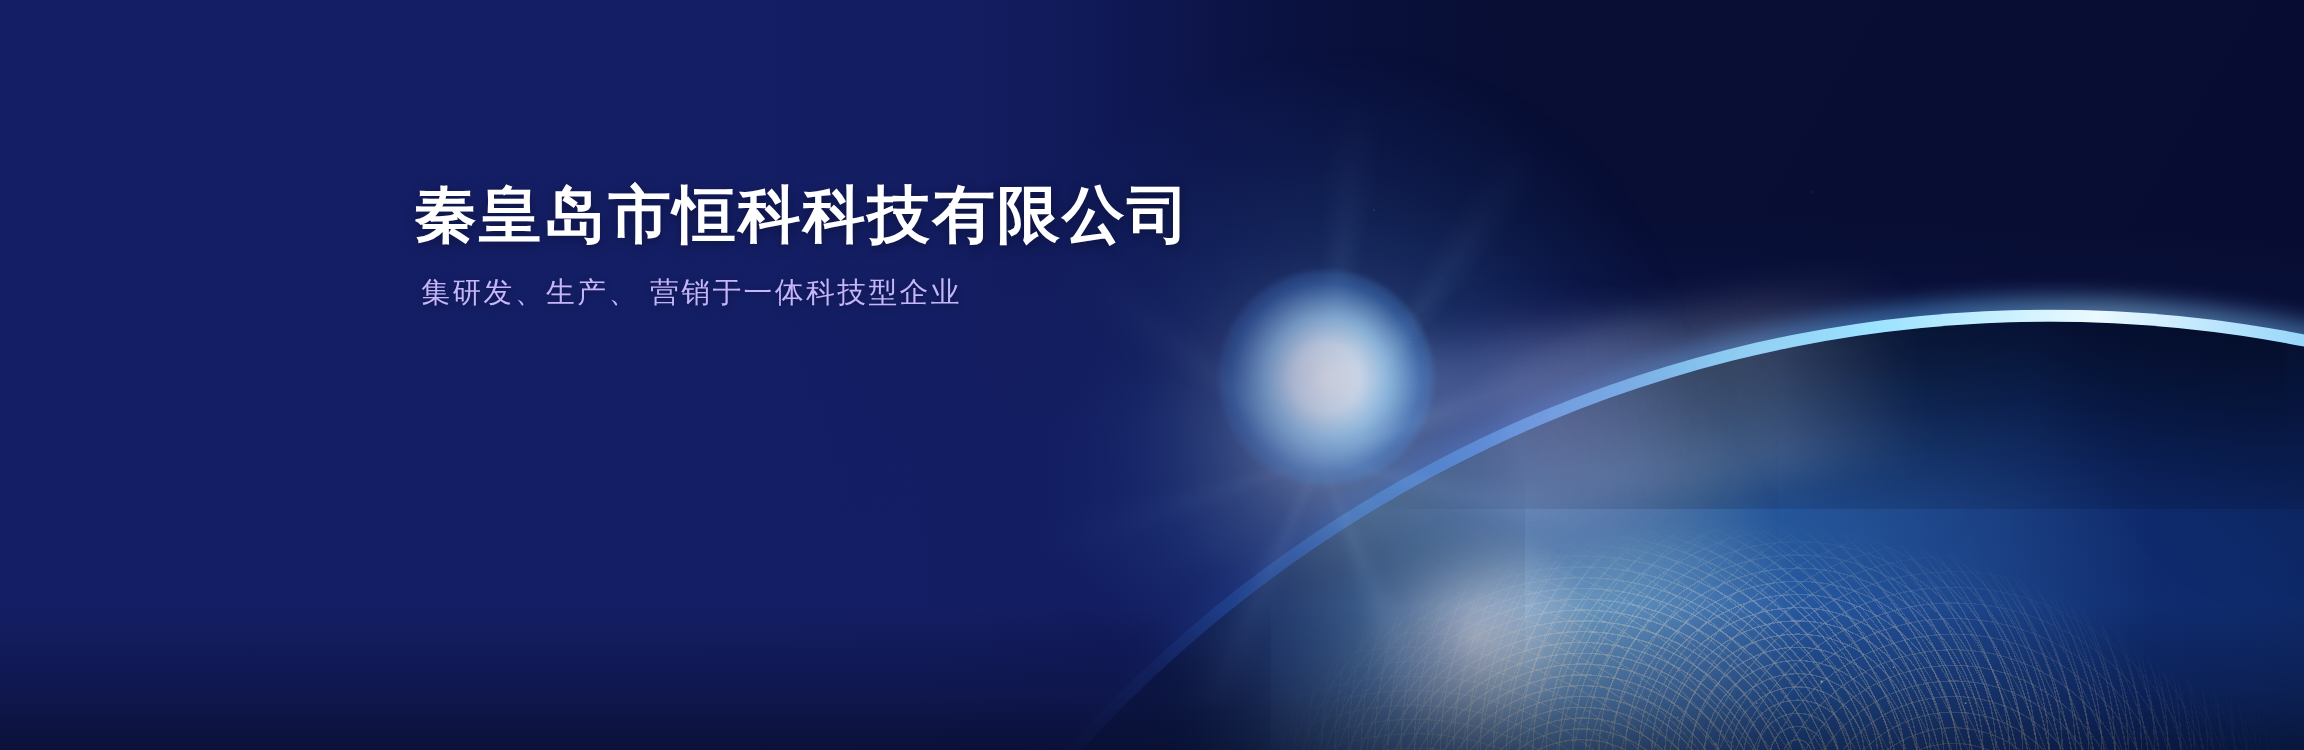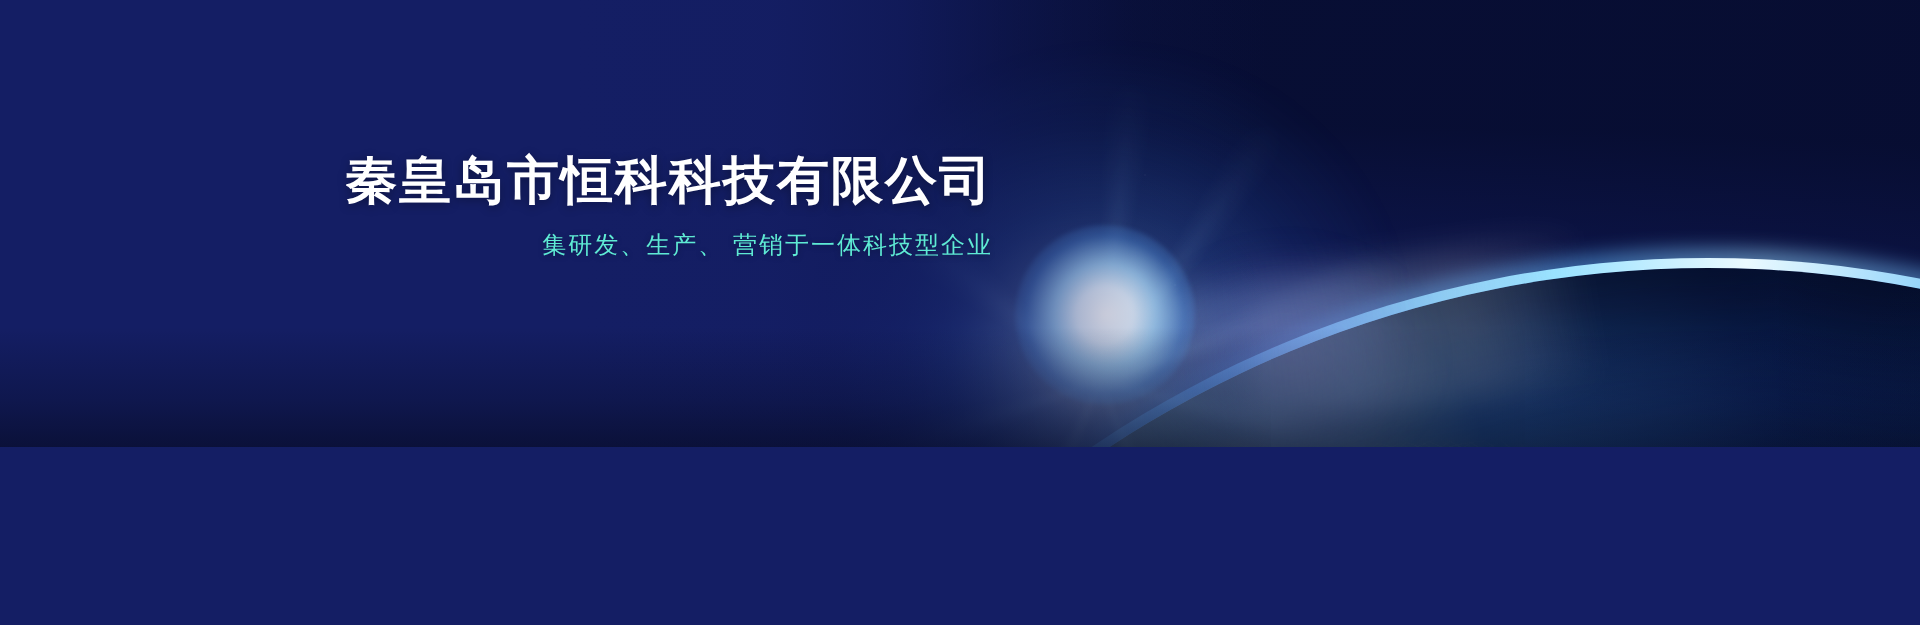--- a/index.html
+++ b/index.html
@@ -6,21 +6,21 @@
   * { margin:0; padding:0; box-sizing:border-box; }
   html, body {
     width:1920px; height:625px;
     overflow:hidden;
     background:#141E64;
     font-family:"Liberation Sans","DejaVu Sans",sans-serif;
   }
 
   .banner {
     position:relative;
-    width:1920px; height:447px;
+    width:1920px; height:625px;
     background:#141E64;
     overflow:hidden;
   }
 
   
   .space-bg {
     position:absolute; inset:0;
     background:
       radial-gradient(120% 90% at 62% 118%, rgba(10,22,80,0.0) 0%, rgba(9,17,62,0.55) 55%, rgba(6,12,46,0.9) 100%),
       linear-gradient(120deg, #141E64 0%, #141E64 45%, #16206a 62%, #131c5e 80%, #101853 100%);
@@ -254,26 +254,25 @@
     letter-spacing:2px;
     line-height:1.16;
     white-space:nowrap;
     text-shadow:0 2px 10px rgba(0,0,0,.35);
   }
   .subline {
     margin-top:18px;
     margin-left:6px;
     font-size:24px;
     font-weight:400;
-    color:#5eead4;
+    color:#c4b5fd;
     letter-spacing:2px;
     line-height:1.4;
     white-space:nowrap;
     text-shadow:0 1px 6px rgba(0,0,0,.30);
-    text-align:right;
   }
 </style>
 </head>
 <body>
 
 <div class="banner">
 
   <div class="space-bg"></div>
   <div class="stars"></div>
 

